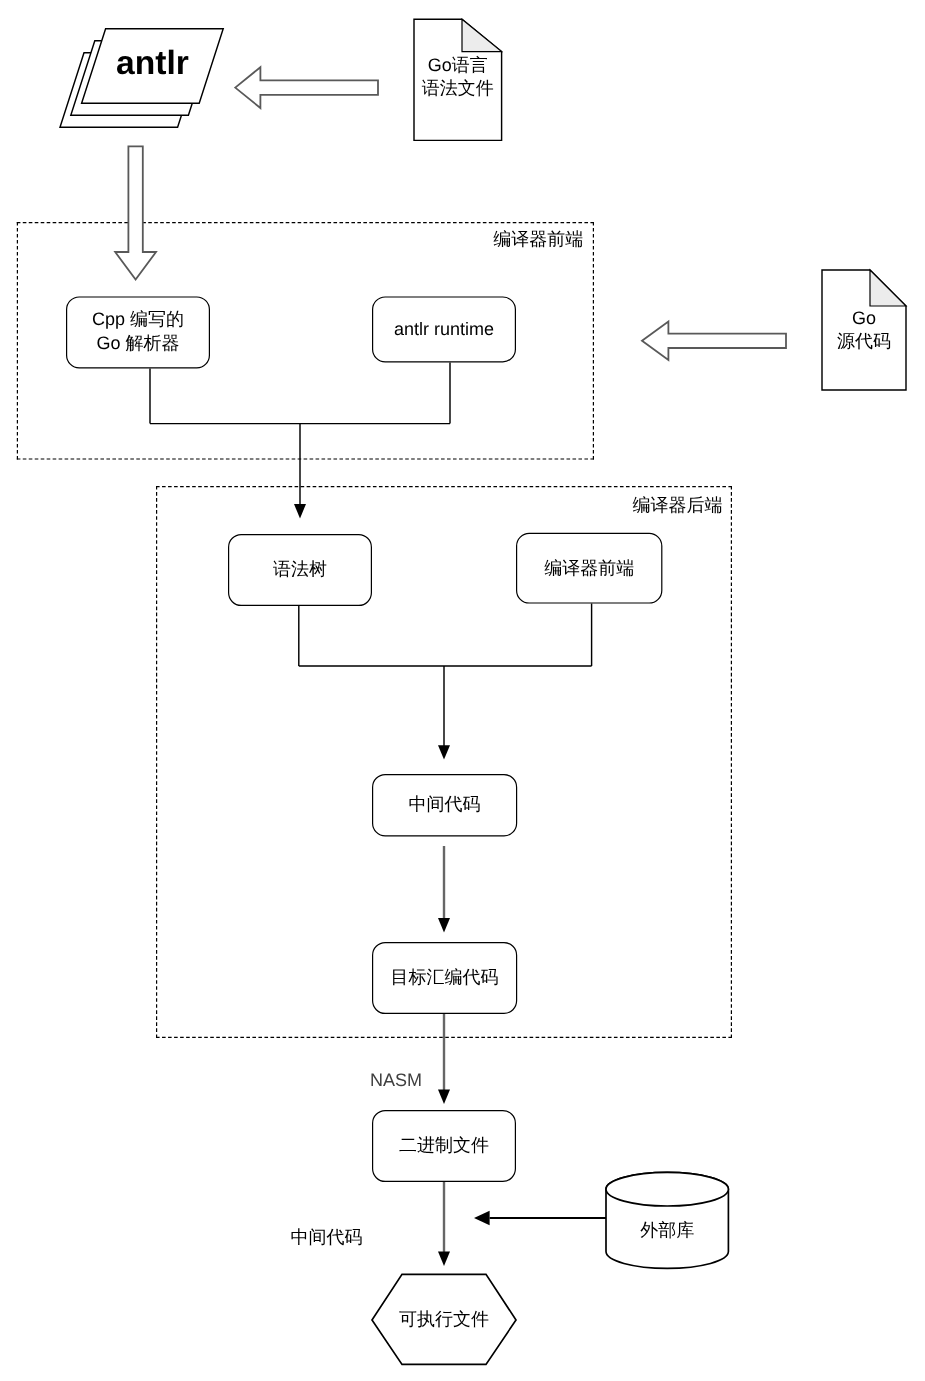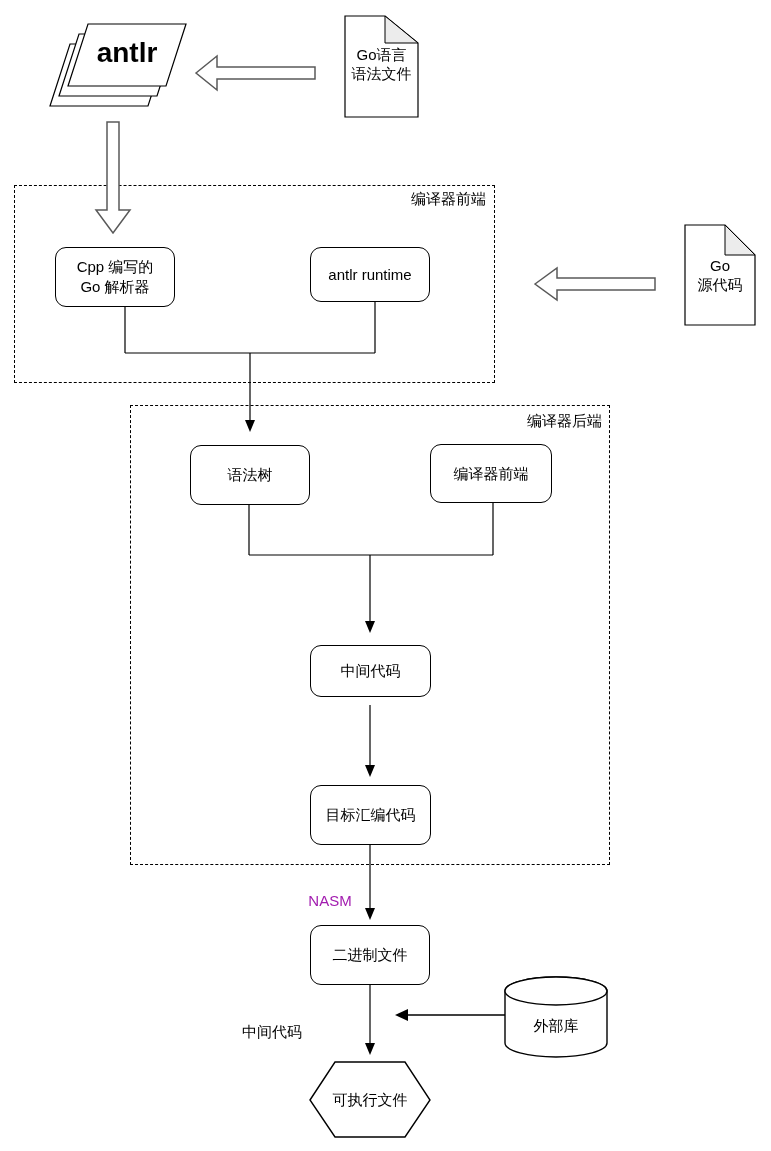--- a/index.html
+++ b/index.html
@@ -11,21 +11,21 @@
   .group-label{position:absolute;font-size:15px;white-space:nowrap;z-index:4;}
   #gfx{position:absolute;left:0;top:0;z-index:2;}
   .node{
     position:absolute;border:1.4px solid #000;border-radius:11px;background:#fff;
     display:flex;flex-direction:column;align-items:center;justify-content:center;
     font-size:15px;line-height:20px;text-align:center;box-sizing:border-box;z-index:3;
   }
   .lbl{position:absolute;font-size:15px;line-height:19px;text-align:center;white-space:nowrap;z-index:4;}
   .doc-text{z-index:4;}
   .antlr-label{font-weight:bold;font-size:28px;}
-  .nasm{color:#a21caf;}
+  .nasm{color:#404040;}
 </style>
 </head>
 <body>
 
 <div id="canvas">
 
   <div class="group-box" style="left:14px;top:185px;width:481px;height:198px;">
     <div class="group-label" style="right:8px;top:4px;">编译器前端</div>
   </div>
 

